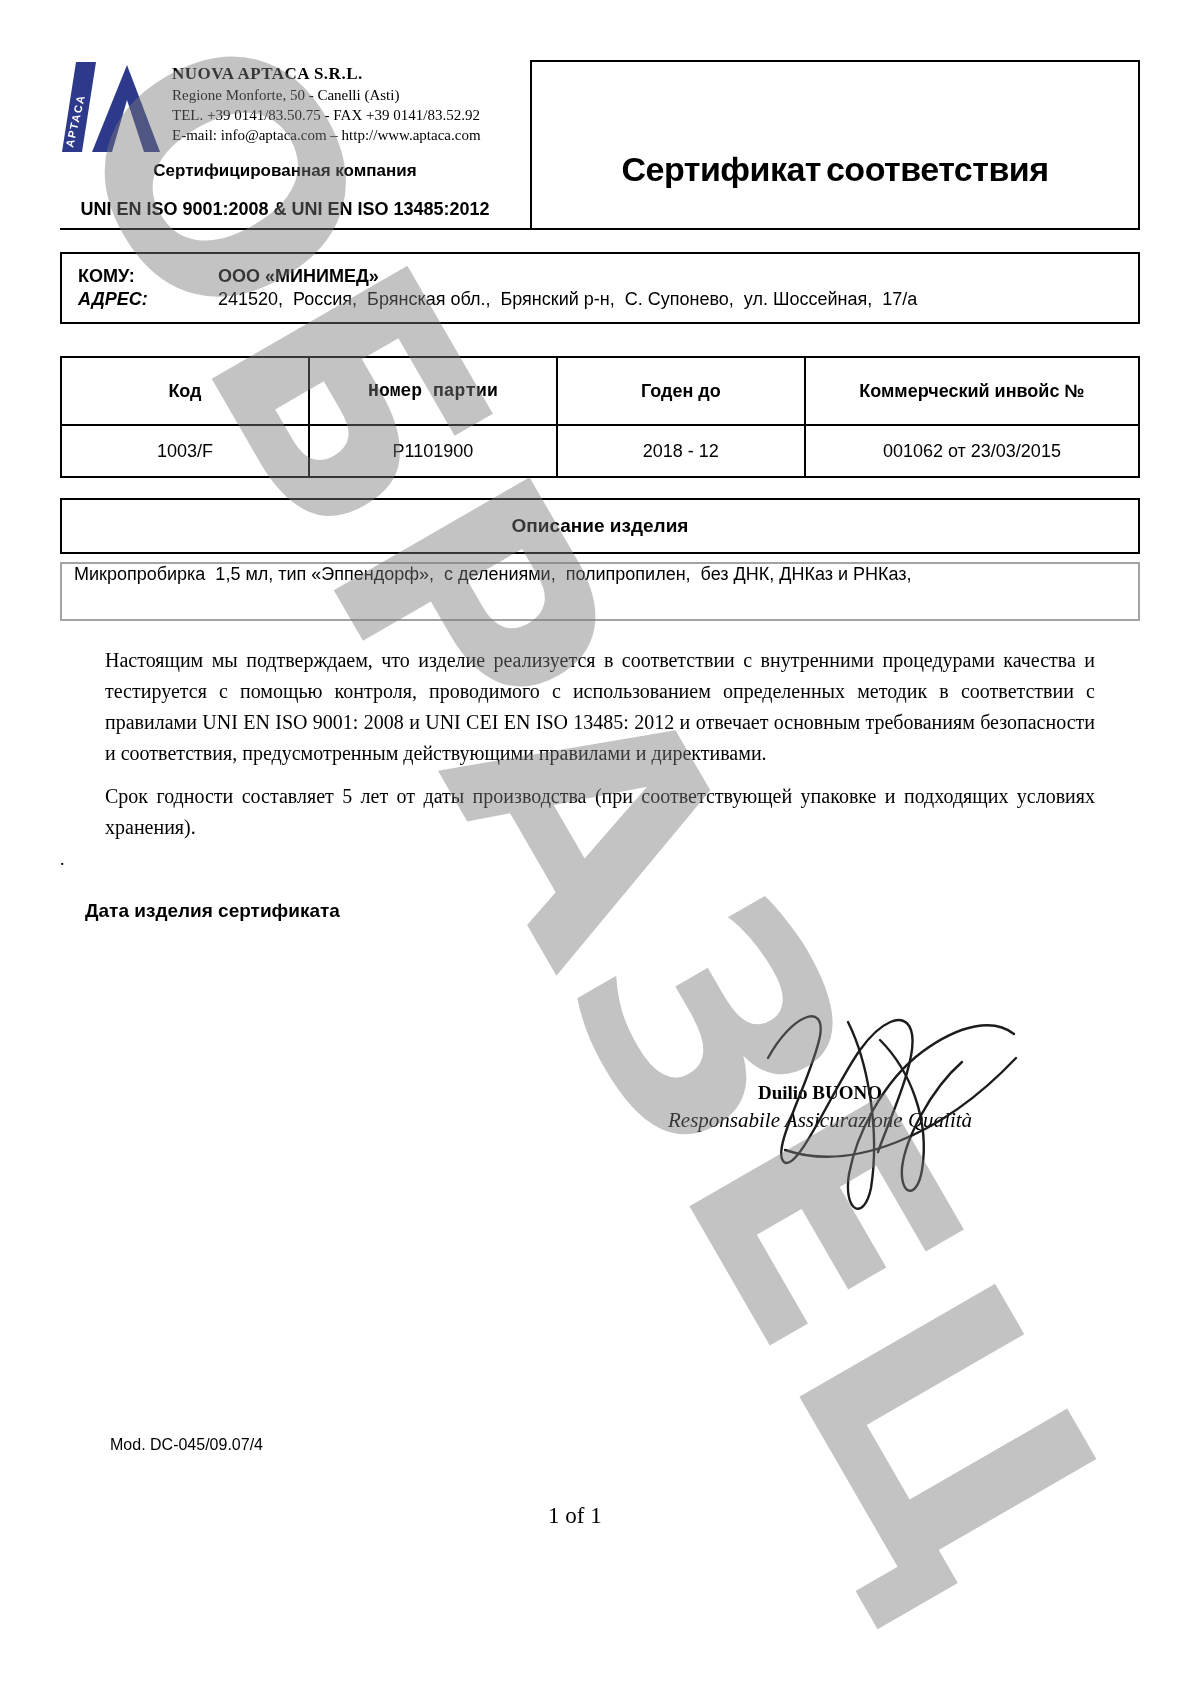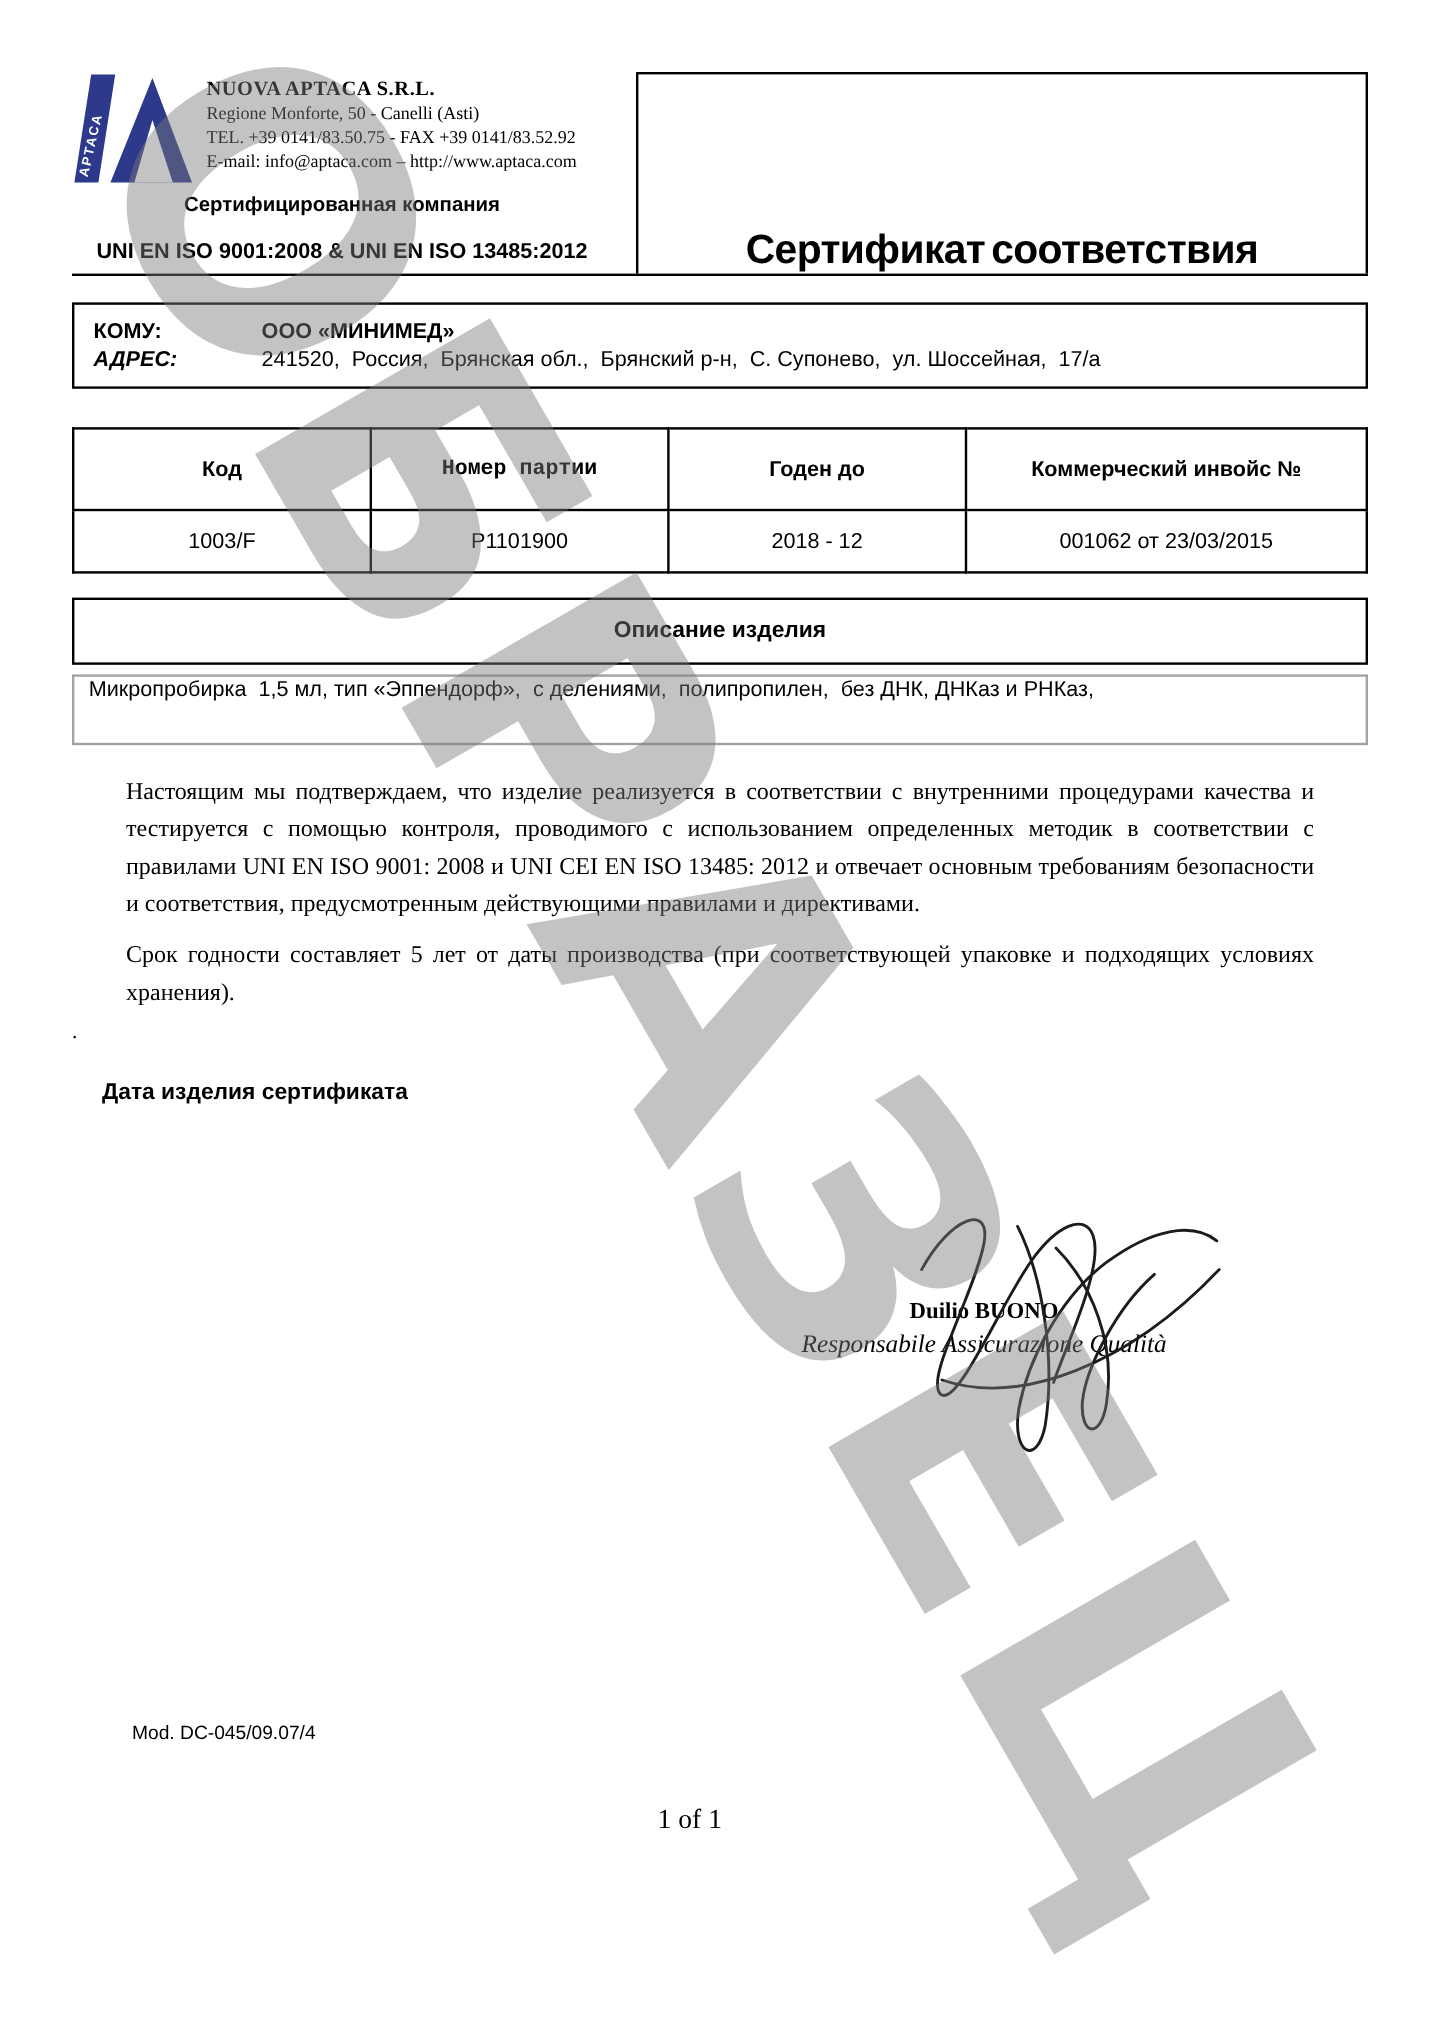--- a/index.html
+++ b/index.html
@@ -16,21 +16,21 @@
   .company-row { display:flex; gap:12px; }
   .logo { width:100px; height:94px; flex:0 0 100px; }
   .company-info { font-family:"Liberation Serif", serif; padding-top:4px; }
   .company-name { font-size:17px; font-weight:bold; letter-spacing:0.5px; }
   .company-line { font-size:15px; margin-top:3px; }
   .certified { text-align:center; font-weight:bold; padding-bottom:8px; }
   .certified-l1 { font-size:17px; }
   .certified-l2 { font-size:18px; white-space:nowrap; margin-top:18px; }
   .title-box {
     flex:1; border:2px solid #000; border-bottom:none; margin-left:20px;
-    display:flex; justify-content:center; align-items:flex-end; padding-top:48px;
+    display:flex; justify-content:center; align-items:center; padding-top:48px;
   }
   .doc-title { font-size:34px; font-weight:bold; letter-spacing:-0.5px; word-spacing:-4px; }
 
   
   .recipient { border:2px solid #000; margin-top:22px; padding:10px 16px 12px 16px; font-size:18px; }
   .recipient-row { display:flex; margin-top:2px; }
   .recipient-label { width:140px; flex:0 0 140px; font-weight:bold; }
   .recipient-label.italic { font-style:italic; }
   .recipient-value { white-space:pre-wrap; }
   .recipient-value.bold { font-weight:bold; }

